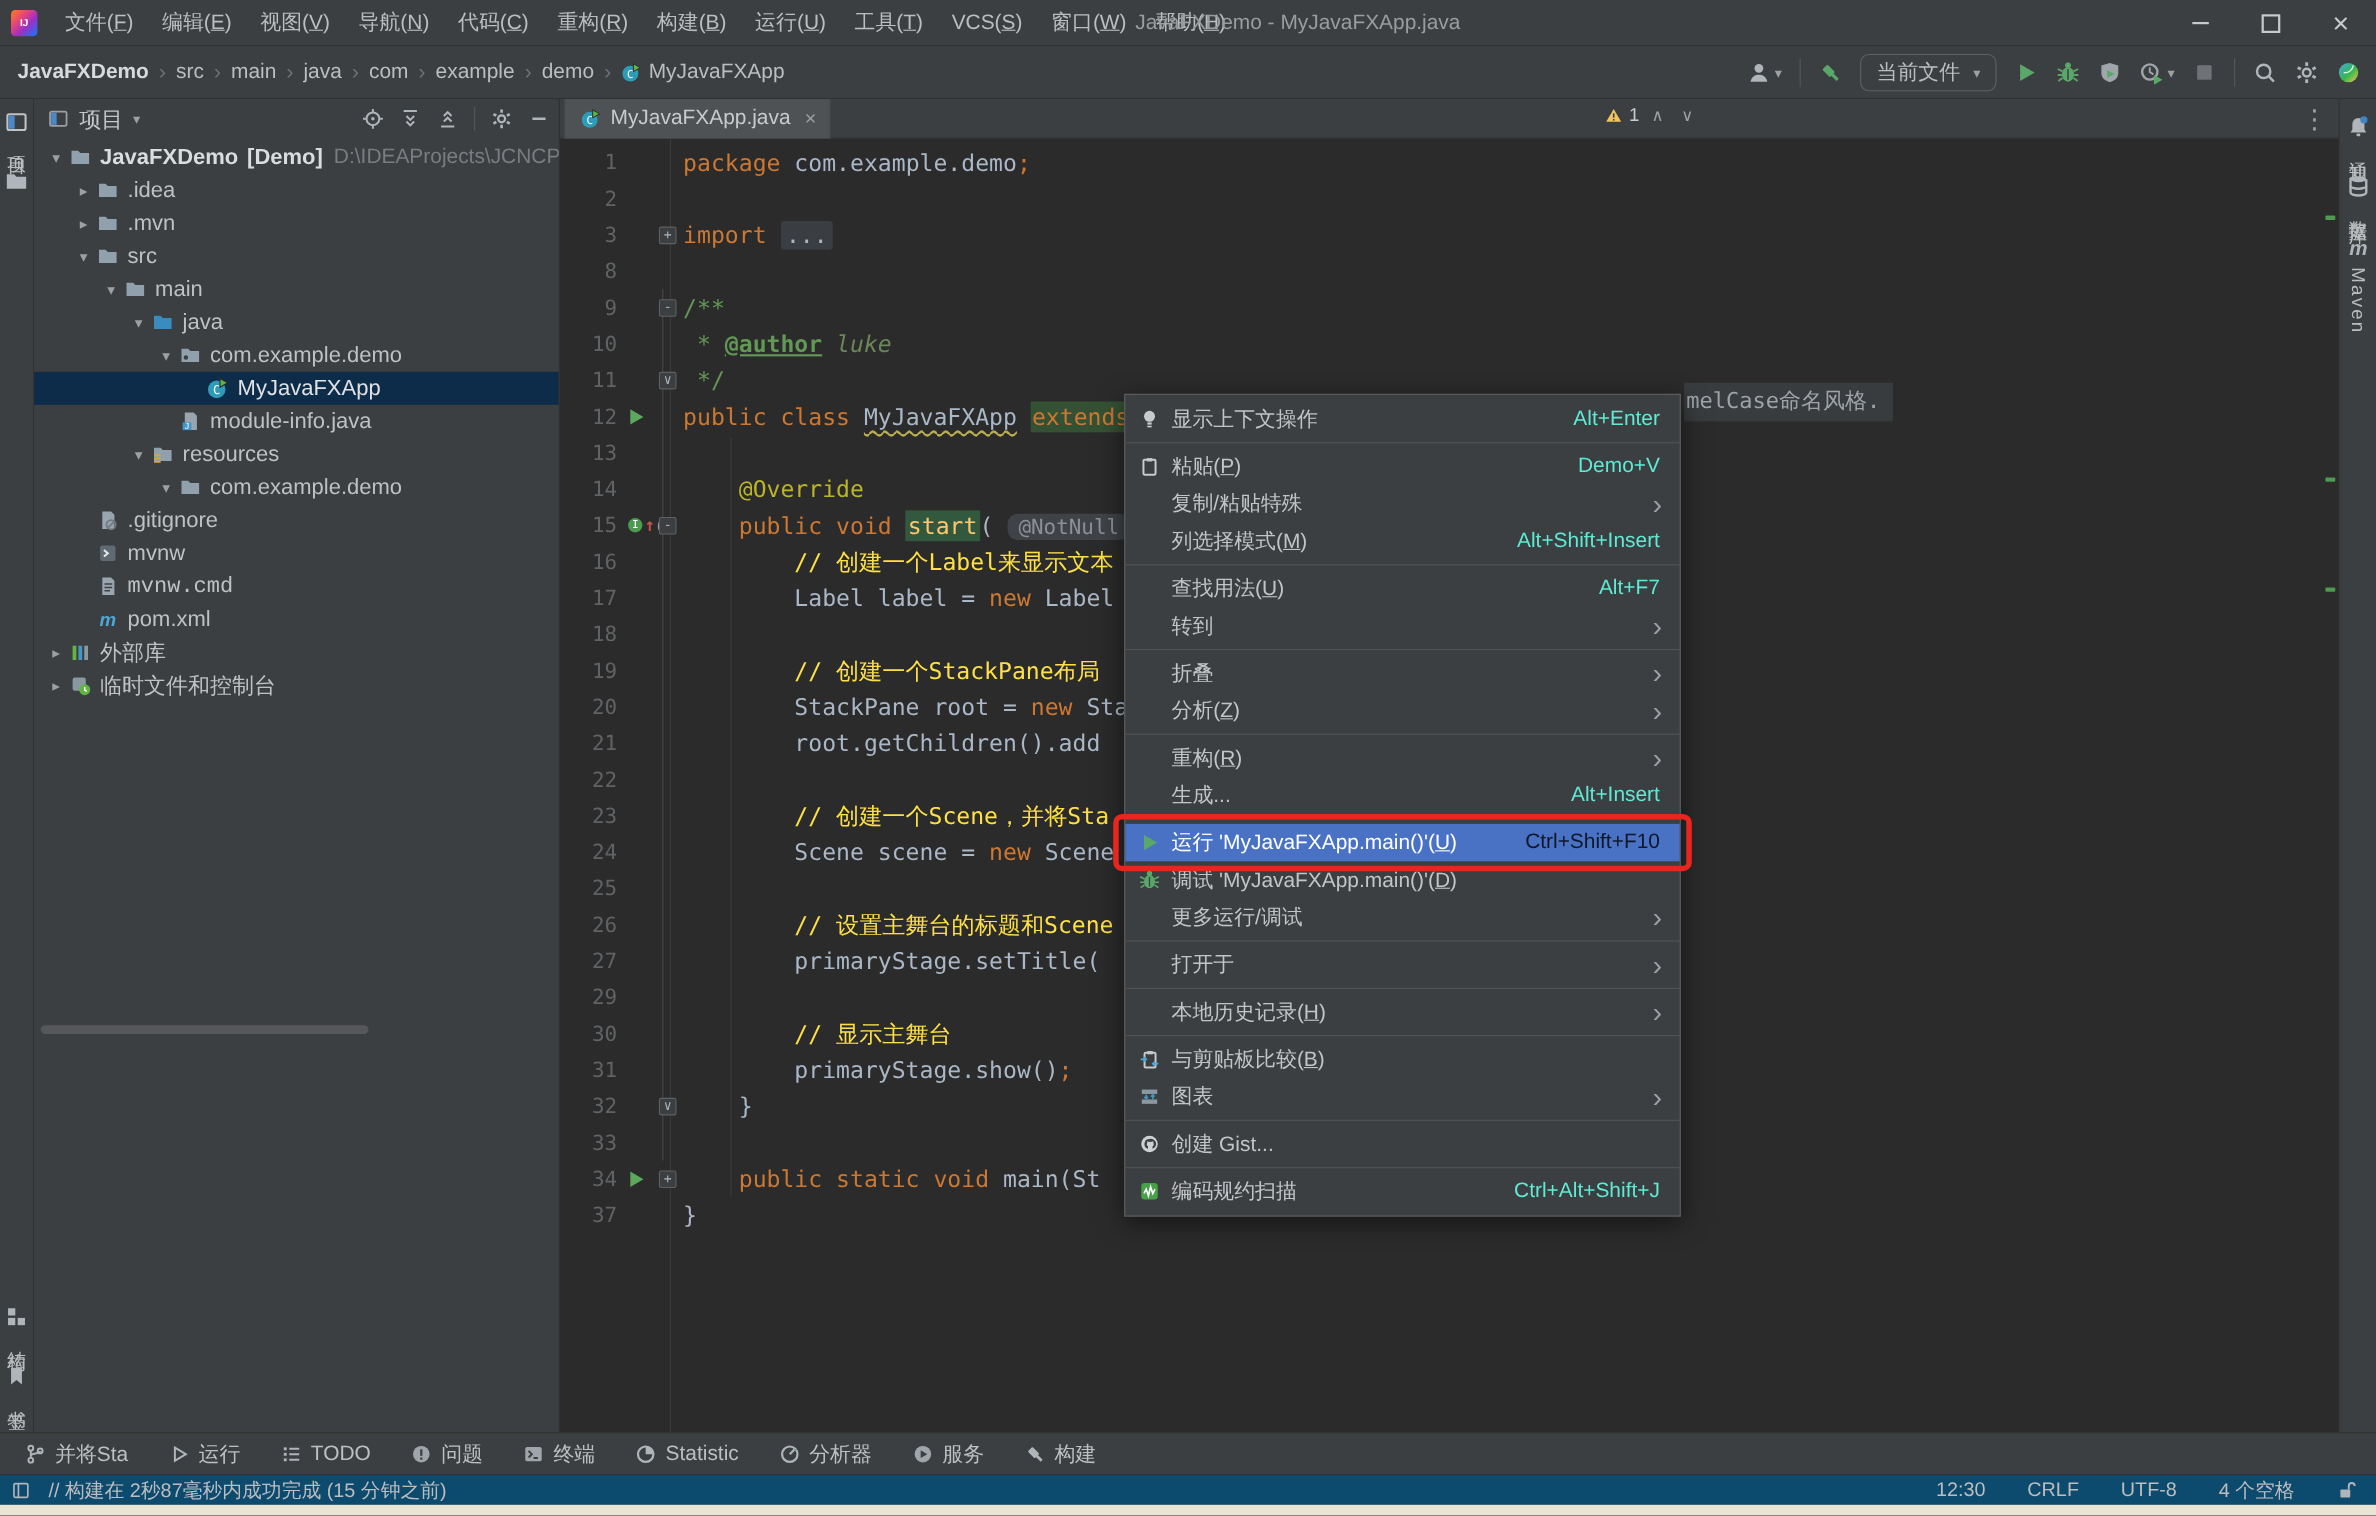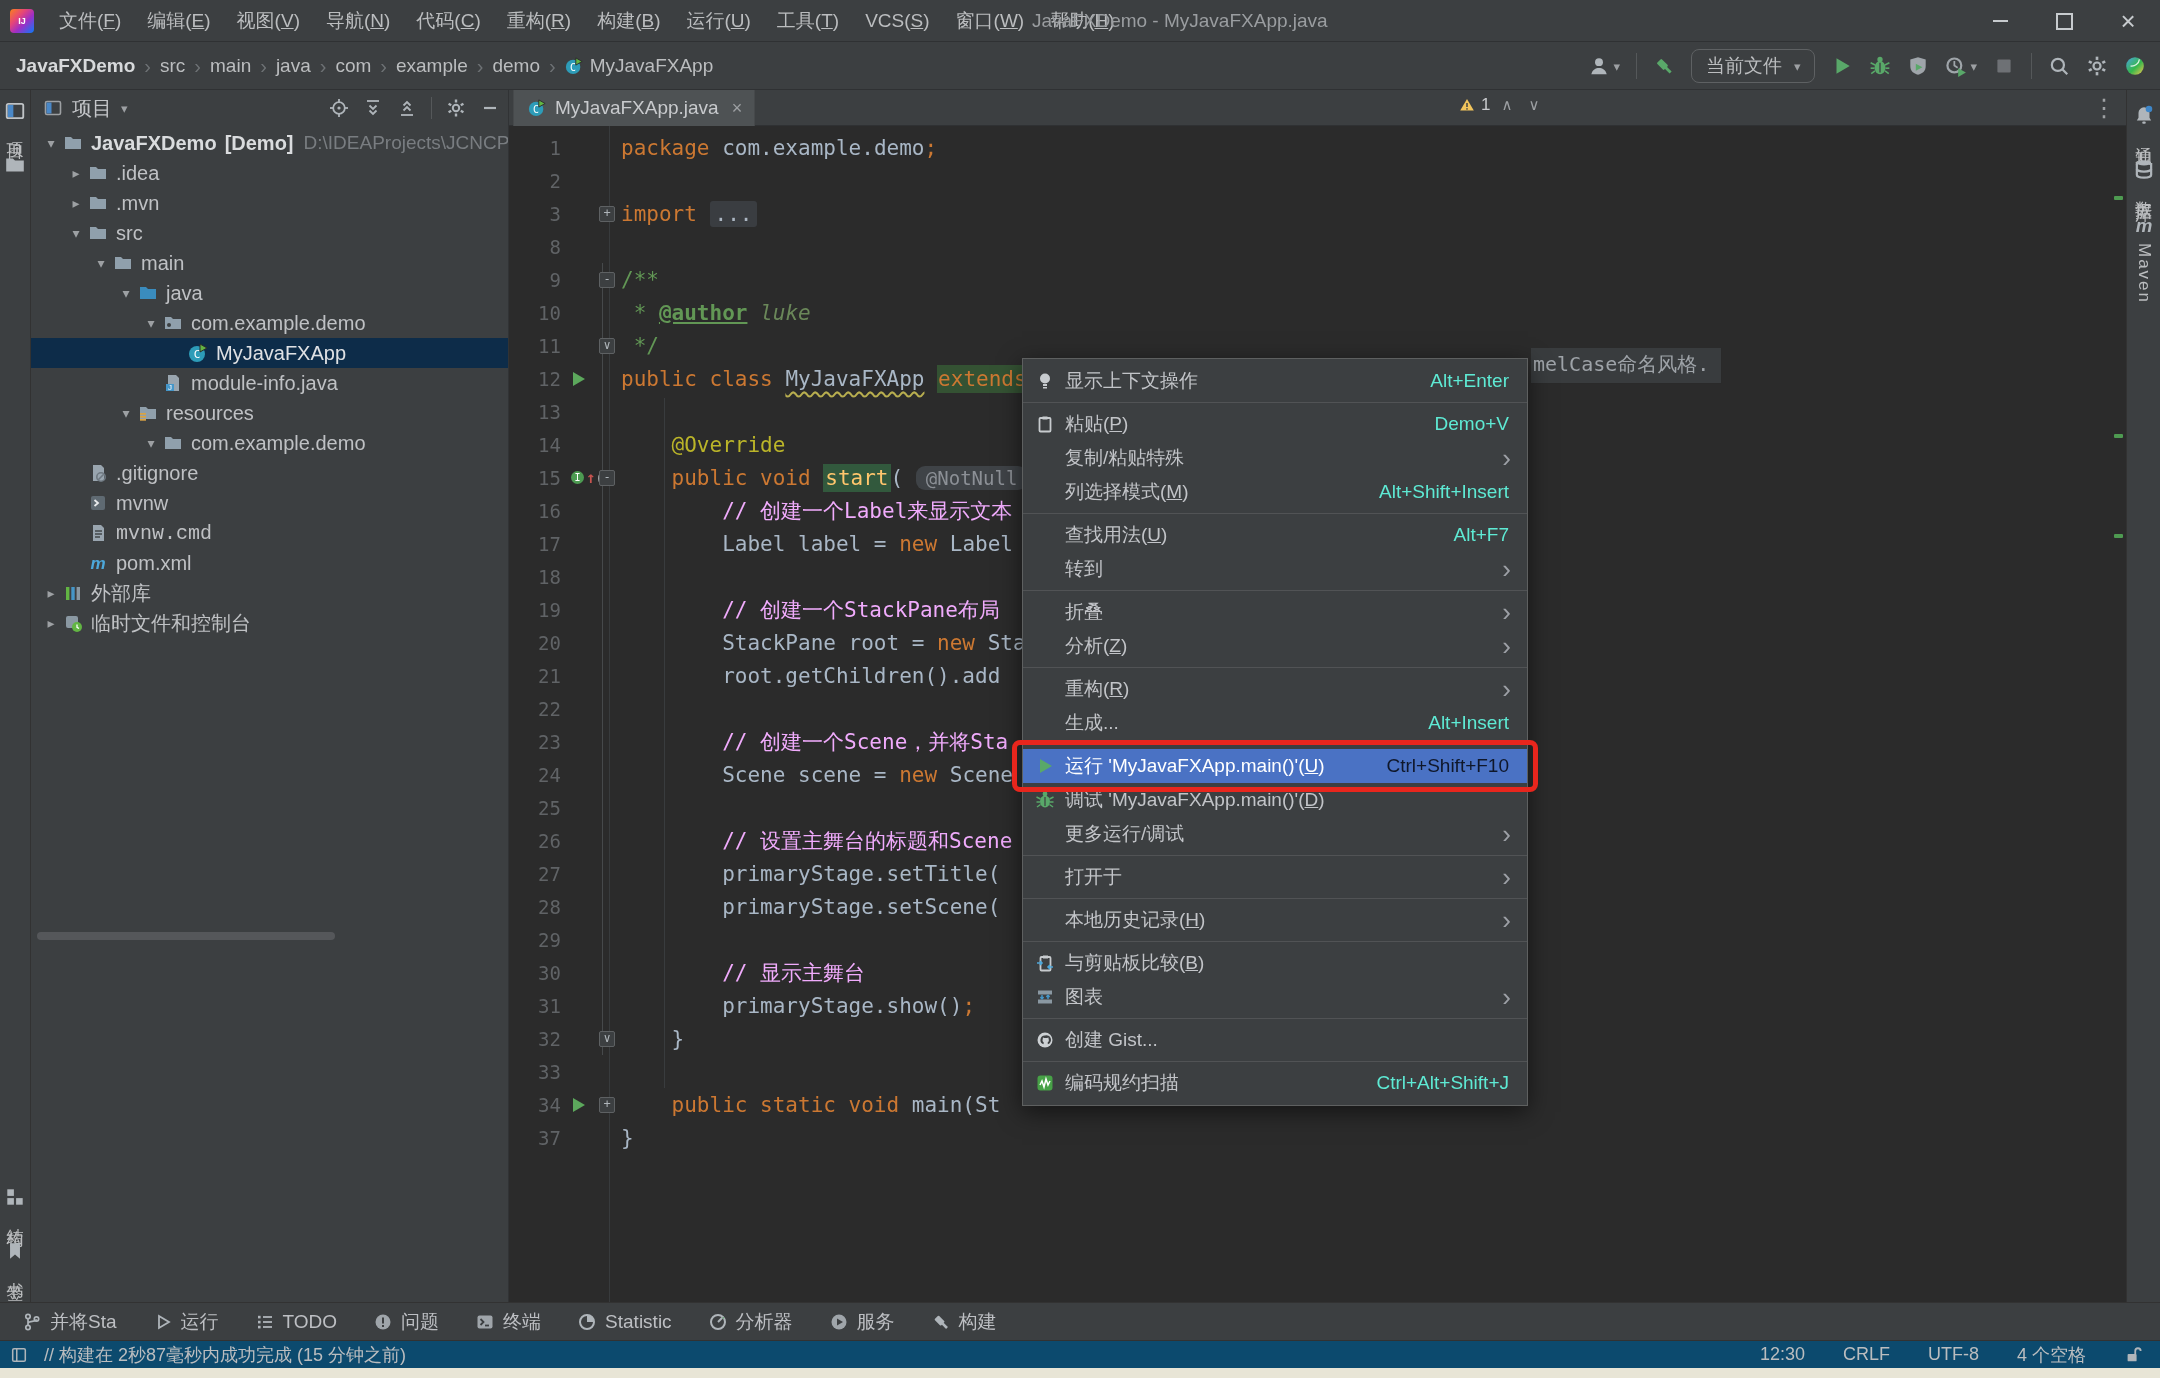--- a/index.html
+++ b/index.html
@@ -95,21 +95,21 @@
   .run-arrow{width:0;height:0;border-left:12px solid #5ca85c;border-top:7px solid transparent;
              border-bottom:7px solid transparent;margin-left:2px}
   .foldbox{width:14px;height:14px;border:1px solid #5e6163;background:#3c3f41;border-radius:2px;
            font-size:12px;line-height:12px;text-align:center;color:#afb5ba;flex:none;
            position:absolute;right:2px;font-family:"DejaVu Sans Mono",monospace}
   .g-circ{width:13px;height:13px;border-radius:50%;background:#4d9b52;flex:none;color:#fff;
           font-size:10px;line-height:13px;text-align:center}
   .g-up{color:#c75450;font-size:16px;font-weight:bold;line-height:1}
   .g-at{color:#9da0a3;font-size:16px;line-height:1}
 
-  .kw{color:#cc7832}.id{color:#a9b7c6}.cm{color:#f0abfc}
+  .kw{color:#cc7832}.id{color:#a9b7c6}.cm{color:#fde047}
   .doc{color:#629755}.doctag{color:#629755;font-weight:bold;text-decoration:underline}
   .docval{color:#6a8759;font-style:italic}
   .ann{color:#bbb529}
   .clsdef{color:#a9b7c6;text-decoration:underline wavy #b8ae4f;text-underline-offset:5px}
   .kwx{color:#cc7832;background:#345233;padding:2px 1px}
   .mhl{color:#ffc66d;background:#32593d;padding:2px 2px}
   .pill{color:#8c9096;background:#3f4347;border-radius:9px;padding:1px 10px;font-size:19px}
   .fold{background:#3a3d41;color:#abb6c2;border-radius:3px;padding:1px 5px}
 
   .stripe-marks{position:absolute;right:0;top:36px;bottom:0;width:14px}
@@ -654,21 +654,20 @@
             <div class="crow"><span class="lnum">18</span><span class="marks"></span><span class="ctext"></span></div>
             <div class="crow"><span class="lnum">19</span><span class="marks"></span><span class="ctext"><span class="cm">        // 创建一个StackPane布局</span></span></div>
             <div class="crow"><span class="lnum">20</span><span class="marks"></span><span class="ctext"><span class="id">        StackPane root = </span><span class="kw">new</span><span class="id"> StackPane</span></span></div>
             <div class="crow"><span class="lnum">21</span><span class="marks"></span><span class="ctext"><span class="id">        root.getChildren().add</span></span></div>
             <div class="crow"><span class="lnum">22</span><span class="marks"></span><span class="ctext"></span></div>
             <div class="crow"><span class="lnum">23</span><span class="marks"></span><span class="ctext"><span class="cm">        // 创建一个Scene，并将Sta</span></span></div>
             <div class="crow"><span class="lnum">24</span><span class="marks"></span><span class="ctext"><span class="id">        Scene scene = </span><span class="kw">new</span><span class="id"> Scene</span></span></div>
             <div class="crow"><span class="lnum">25</span><span class="marks"></span><span class="ctext"></span></div>
             <div class="crow"><span class="lnum">26</span><span class="marks"></span><span class="ctext"><span class="cm">        // 设置主舞台的标题和Scene</span></span></div>
             <div class="crow"><span class="lnum">27</span><span class="marks"></span><span class="ctext"><span class="id">        primaryStage.setTitle(</span></span></div>
-            <div class="crow"><span class="lnum">28</span><span class="marks"></span><span class="ctext"><span class="id">        primaryStage.setScene(</span></span></div>
             <div class="crow"><span class="lnum">29</span><span class="marks"></span><span class="ctext"></span></div>
             <div class="crow"><span class="lnum">30</span><span class="marks"></span><span class="ctext"><span class="cm">        // 显示主舞台</span></span></div>
             <div class="crow"><span class="lnum">31</span><span class="marks"></span><span class="ctext"><span class="id">        primaryStage.show()</span><span class="kw">;</span></span></div>
             <div class="crow"><span class="lnum">32</span><span class="marks"><span class="foldbox">∨</span></span><span class="ctext"><span class="id">    }</span></span></div>
             <div class="crow"><span class="lnum">33</span><span class="marks"></span><span class="ctext"></span></div>
             <div class="crow"><span class="lnum">34</span><span class="marks"><span class="run-arrow"></span><span class="foldbox">+</span></span><span class="ctext"><span class="kw">    public static void </span><span class="id">main(St</span></span></div>
             <div class="crow"><span class="lnum">37</span><span class="marks"></span><span class="ctext"><span class="id">}</span></span></div>
           </div>
       </div>
       <div class="stripe-marks">

